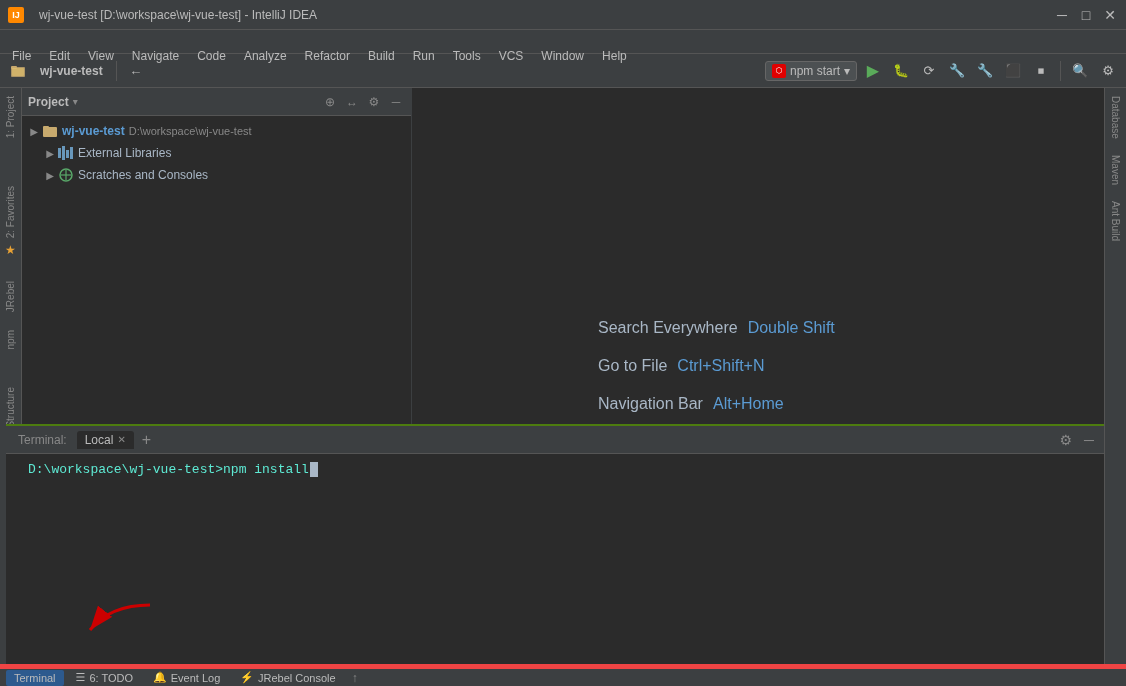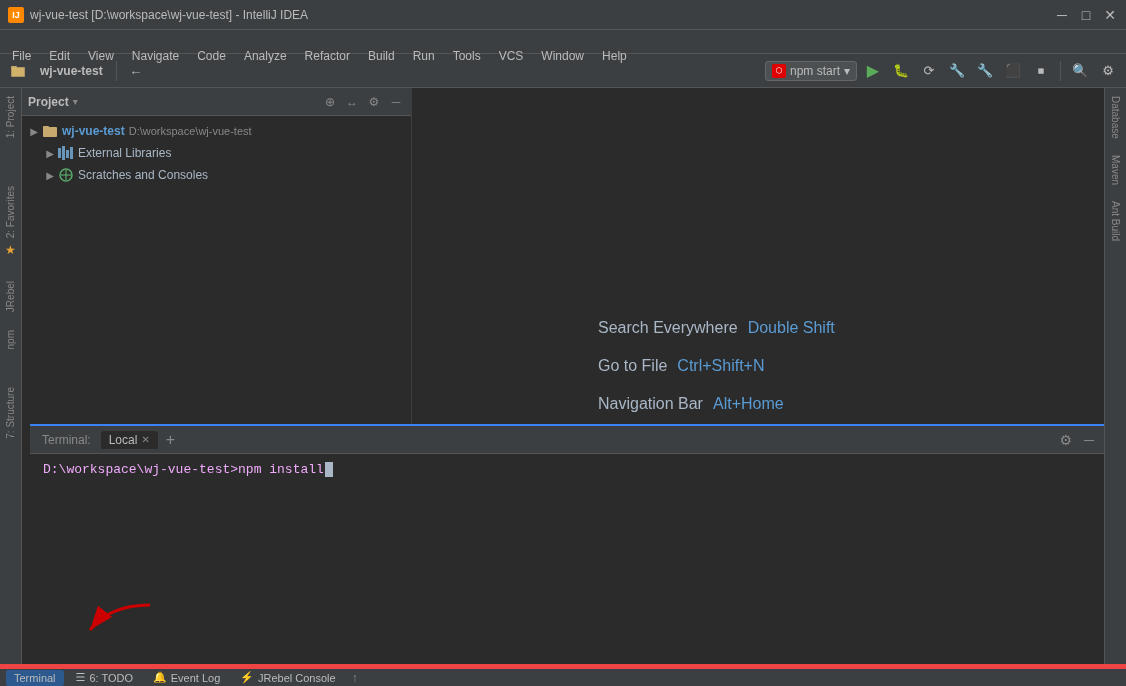--- a/index.html
+++ b/index.html
@@ -19,21 +19,21 @@
       background: #3c3f41;
       height: 30px;
       display: flex;
       align-items: center;
       padding: 0 8px;
       border-bottom: 1px solid #555;
     }
     .title-bar-icon {
       width: 16px;
       height: 16px;
-      margin-right: 6px;
+      margin-right: 15px;
       background: #ff8800;
       border-radius: 2px;
       display: flex;
       align-items: center;
       justify-content: center;
       font-size: 9px;
       color: white;
       font-weight: bold;
     }
     .title-bar-text {
@@ -270,25 +270,25 @@
       color: #888;
       padding: 8px 2px;
       cursor: pointer;
       white-space: nowrap;
     }
 
     
     .bottom-panel {
       position: absolute;
       bottom: 22px;
-      left: 30px;
+      left: 6px;
       right: 22px;
       height: 240px;
       background: #2b2b2b;
-      border-top: 2px solid #3b82f6;
+      border-top: 2px solid #4d7c0f;
       display: flex;
       flex-direction: column;
     }
     .terminal-tab-bar {
       background: #3c3f41;
       height: 28px;
       display: flex;
       align-items: center;
       padding: 0 6px;
       border-bottom: 1px solid #555;
@@ -329,24 +329,24 @@
       padding: 2px 4px;
     }
     .terminal-tab-minimize {
       color: #888;
       font-size: 14px;
       cursor: pointer;
       padding: 2px 4px;
     }
     .terminal-content {
       flex: 1;
-      padding: 8px 13px;
+      padding: 8px 22px;
       font-family: 'Consolas', 'Courier New', monospace;
       font-size: 13px;
-      color: #f0abfc;
+      color: #5eead4;
       position: relative;
     }
     .terminal-prompt {
       display: flex;
       align-items: center;
     }
     .terminal-cursor {
       display: inline-block;
       width: 8px;
       height: 15px;

